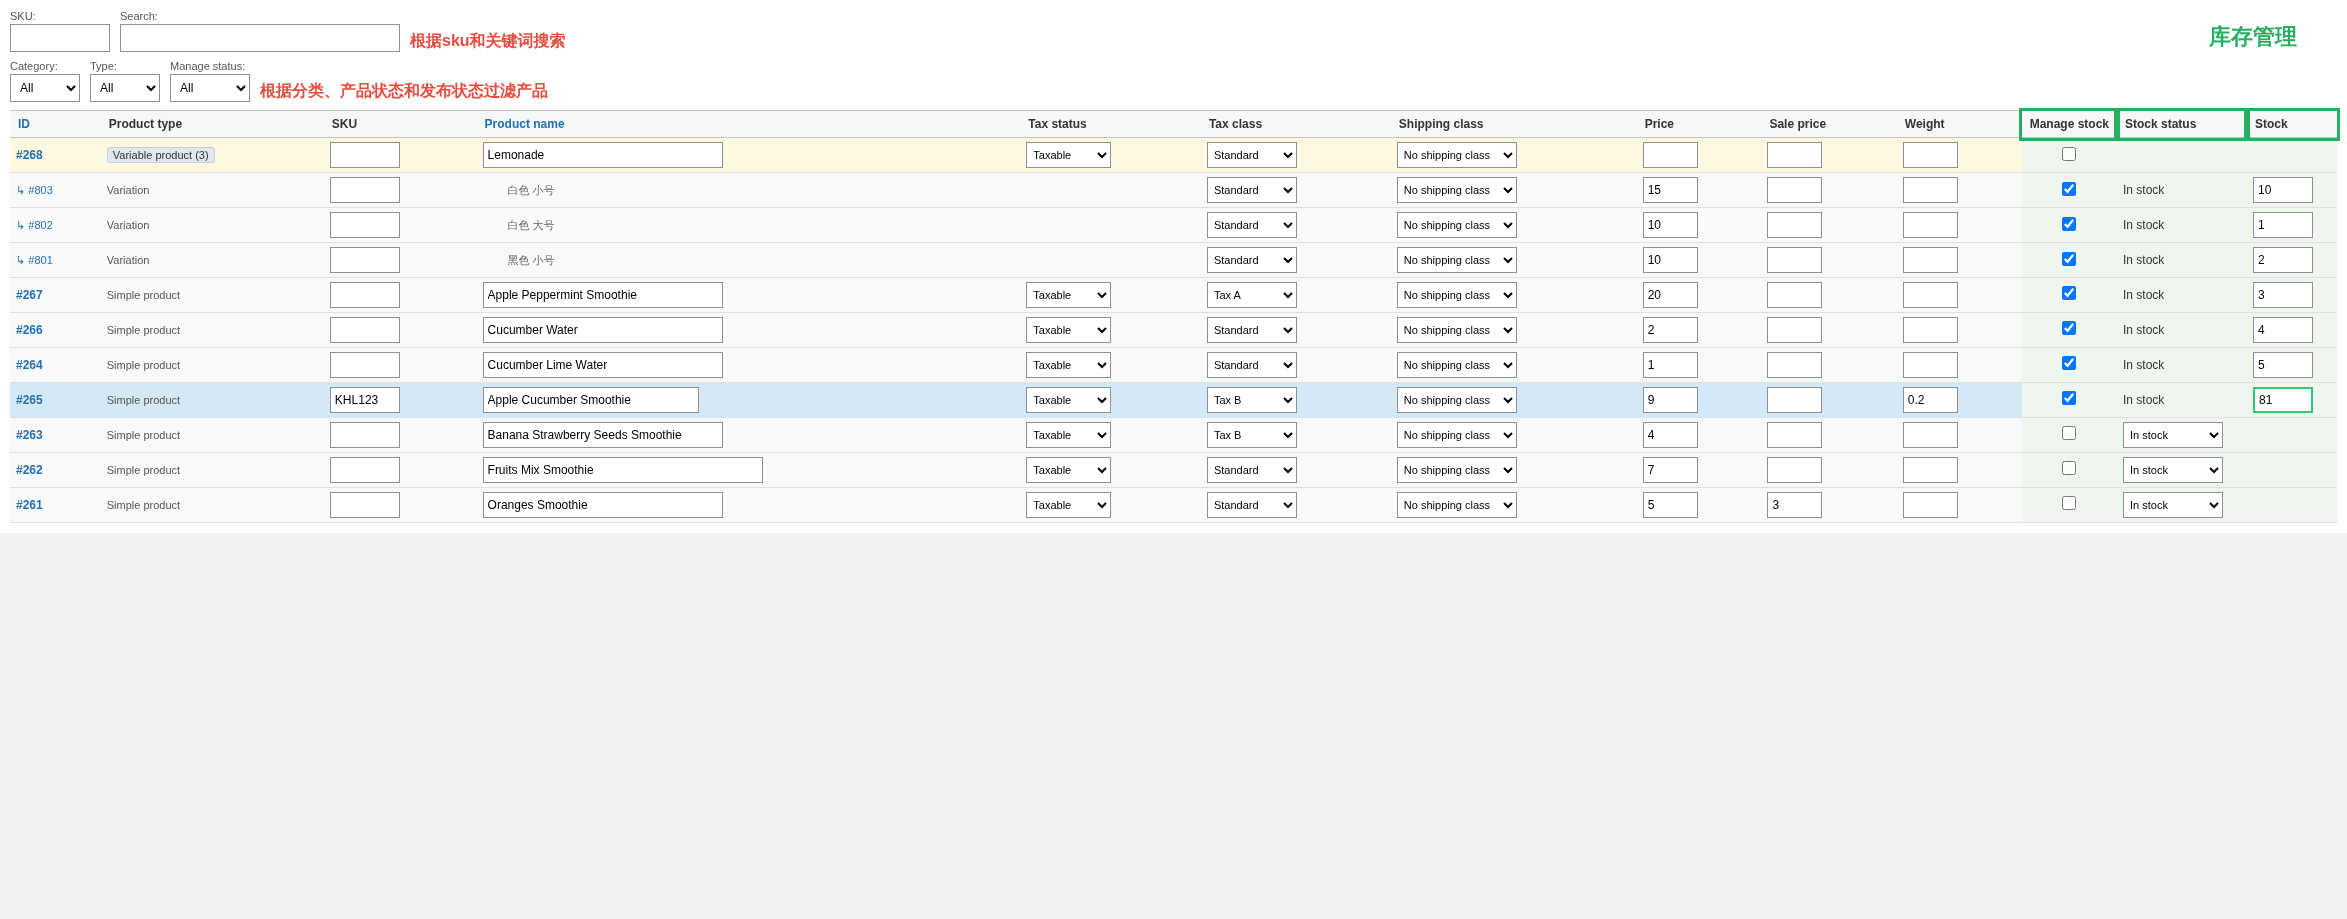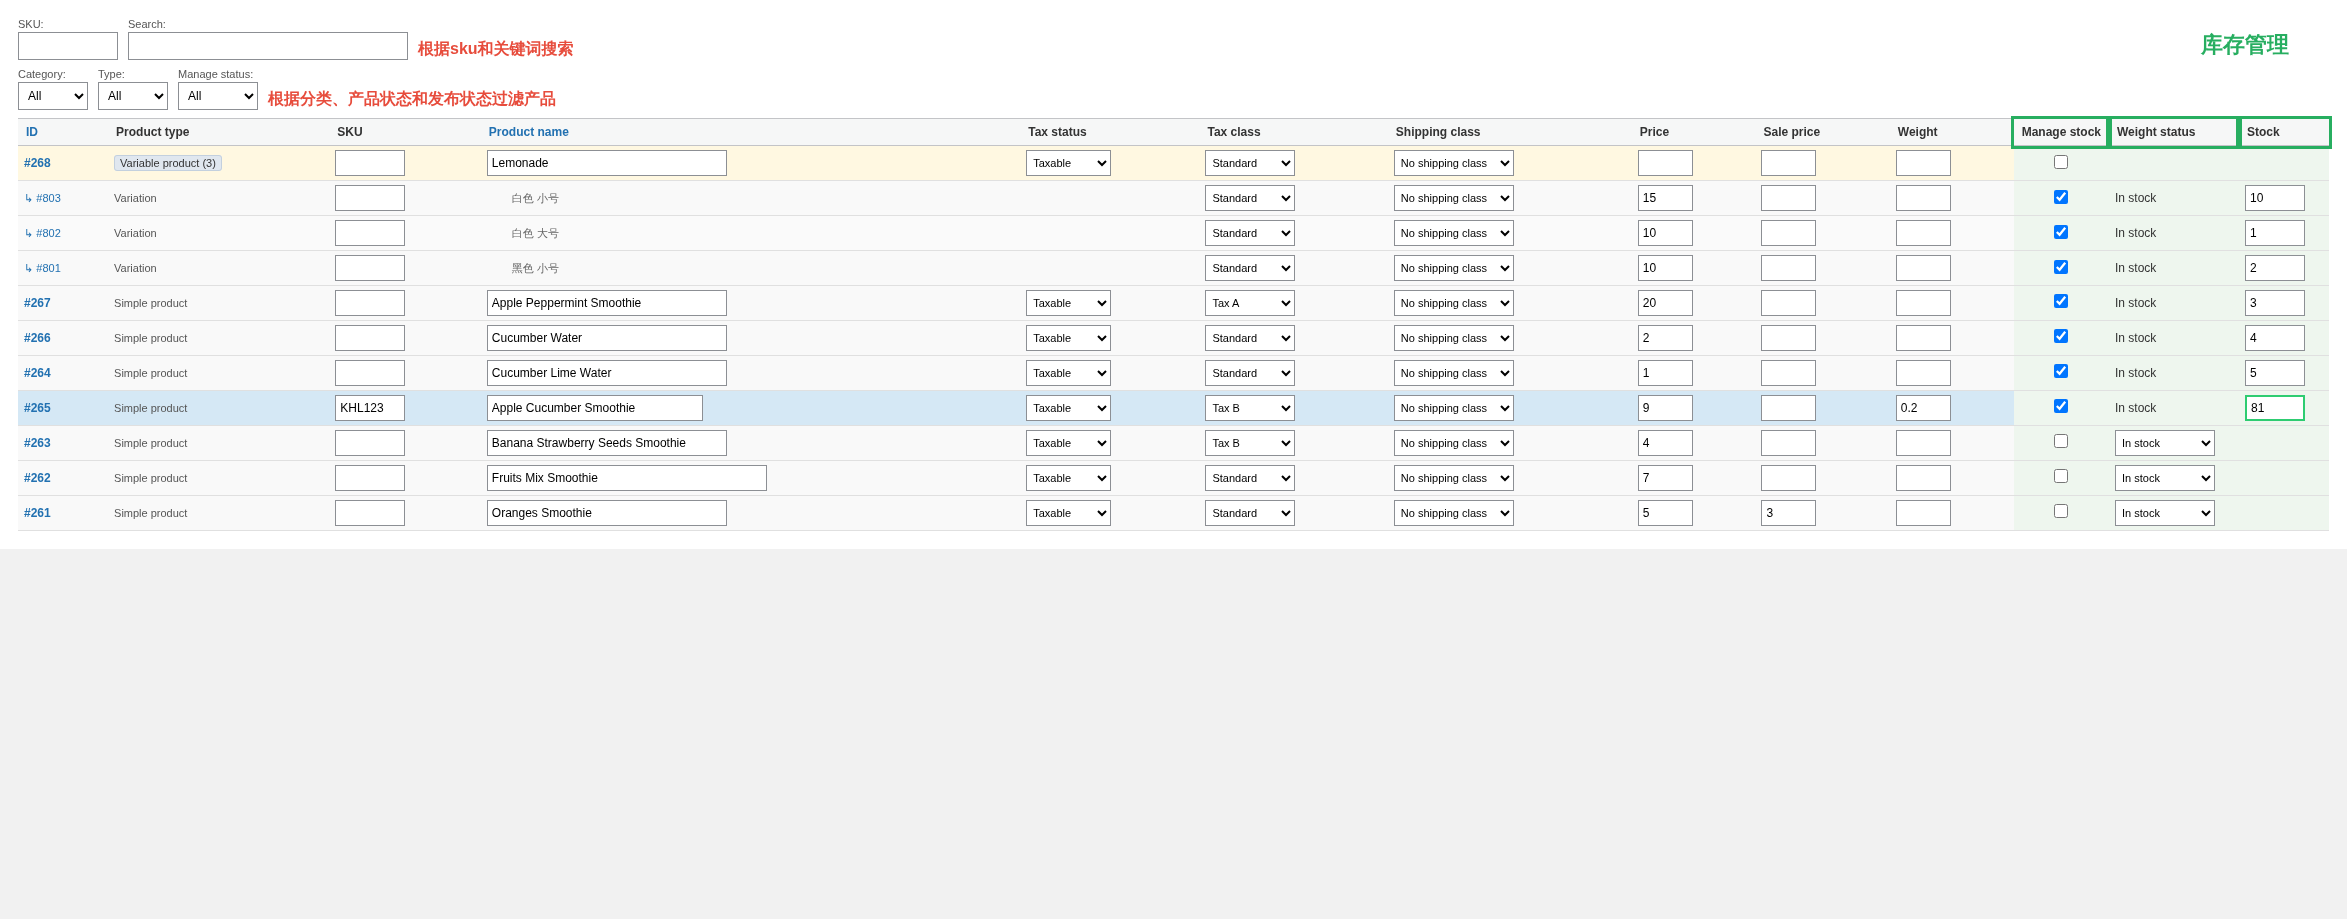--- a/index.html
+++ b/index.html
@@ -1,18 +1,18 @@
 <!DOCTYPE html>
 <html><head>
   <meta charset="utf-8">
   <style>
     * { box-sizing: border-box; margin: 0; padding: 0; }
     body { font-family: Arial, sans-serif; font-size: 12px; background: #f1f1f1; color: #333; }
     
-    .page-wrapper { background: #fff; padding: 18px; min-width: 1200px; }
+    .page-wrapper { background: #fff; padding: 10px; min-width: 1200px; }
     
     
     .filters-row { display: flex; align-items: flex-end; gap: 10px; margin-bottom: 8px; flex-wrap: wrap; }
     .filter-group { display: flex; flex-direction: column; gap: 2px; }
     .filter-group label { font-size: 11px; color: #555; }
     .filter-group input, .filter-group select { 
       border: 1px solid #8c8f94; 
       padding: 3px 5px; 
       font-size: 12px; 
       background: #fff;
@@ -164,21 +164,21 @@
         <th>Product type</th>
         <th>SKU</th>
         <th class="sortable">Product name</th>
         <th>Tax status</th>
         <th>Tax class</th>
         <th>Shipping class</th>
         <th>Price</th>
         <th>Sale price</th>
         <th>Weight</th>
         <th class="col-manage stock-mgmt-border">Manage stock</th>
-        <th class="col-stockstatus stock-mgmt-border">Weight status</th>
+        <th class="col-stockstatus stock-mgmt-border">Stock status</th>
         <th class="col-stock stock-mgmt-border">Stock</th>
       </tr>
     </thead>
     <tbody id="table-body">
     <tr style="background-color: rgb(255, 248, 225);">
           <td><a class="id-link">#268</a></td>
           <td><span class="product-type-badge">Variable product (3)</span></td>
           <td><input type="text" class="sku-field" value="" style="width: 70px;"></td>
           <td><input type="text" class="name-field" value="Lemonade" style="width: 240px;"></td>
           <td><select class="tax-select"><option>Taxable</option></select></td>

